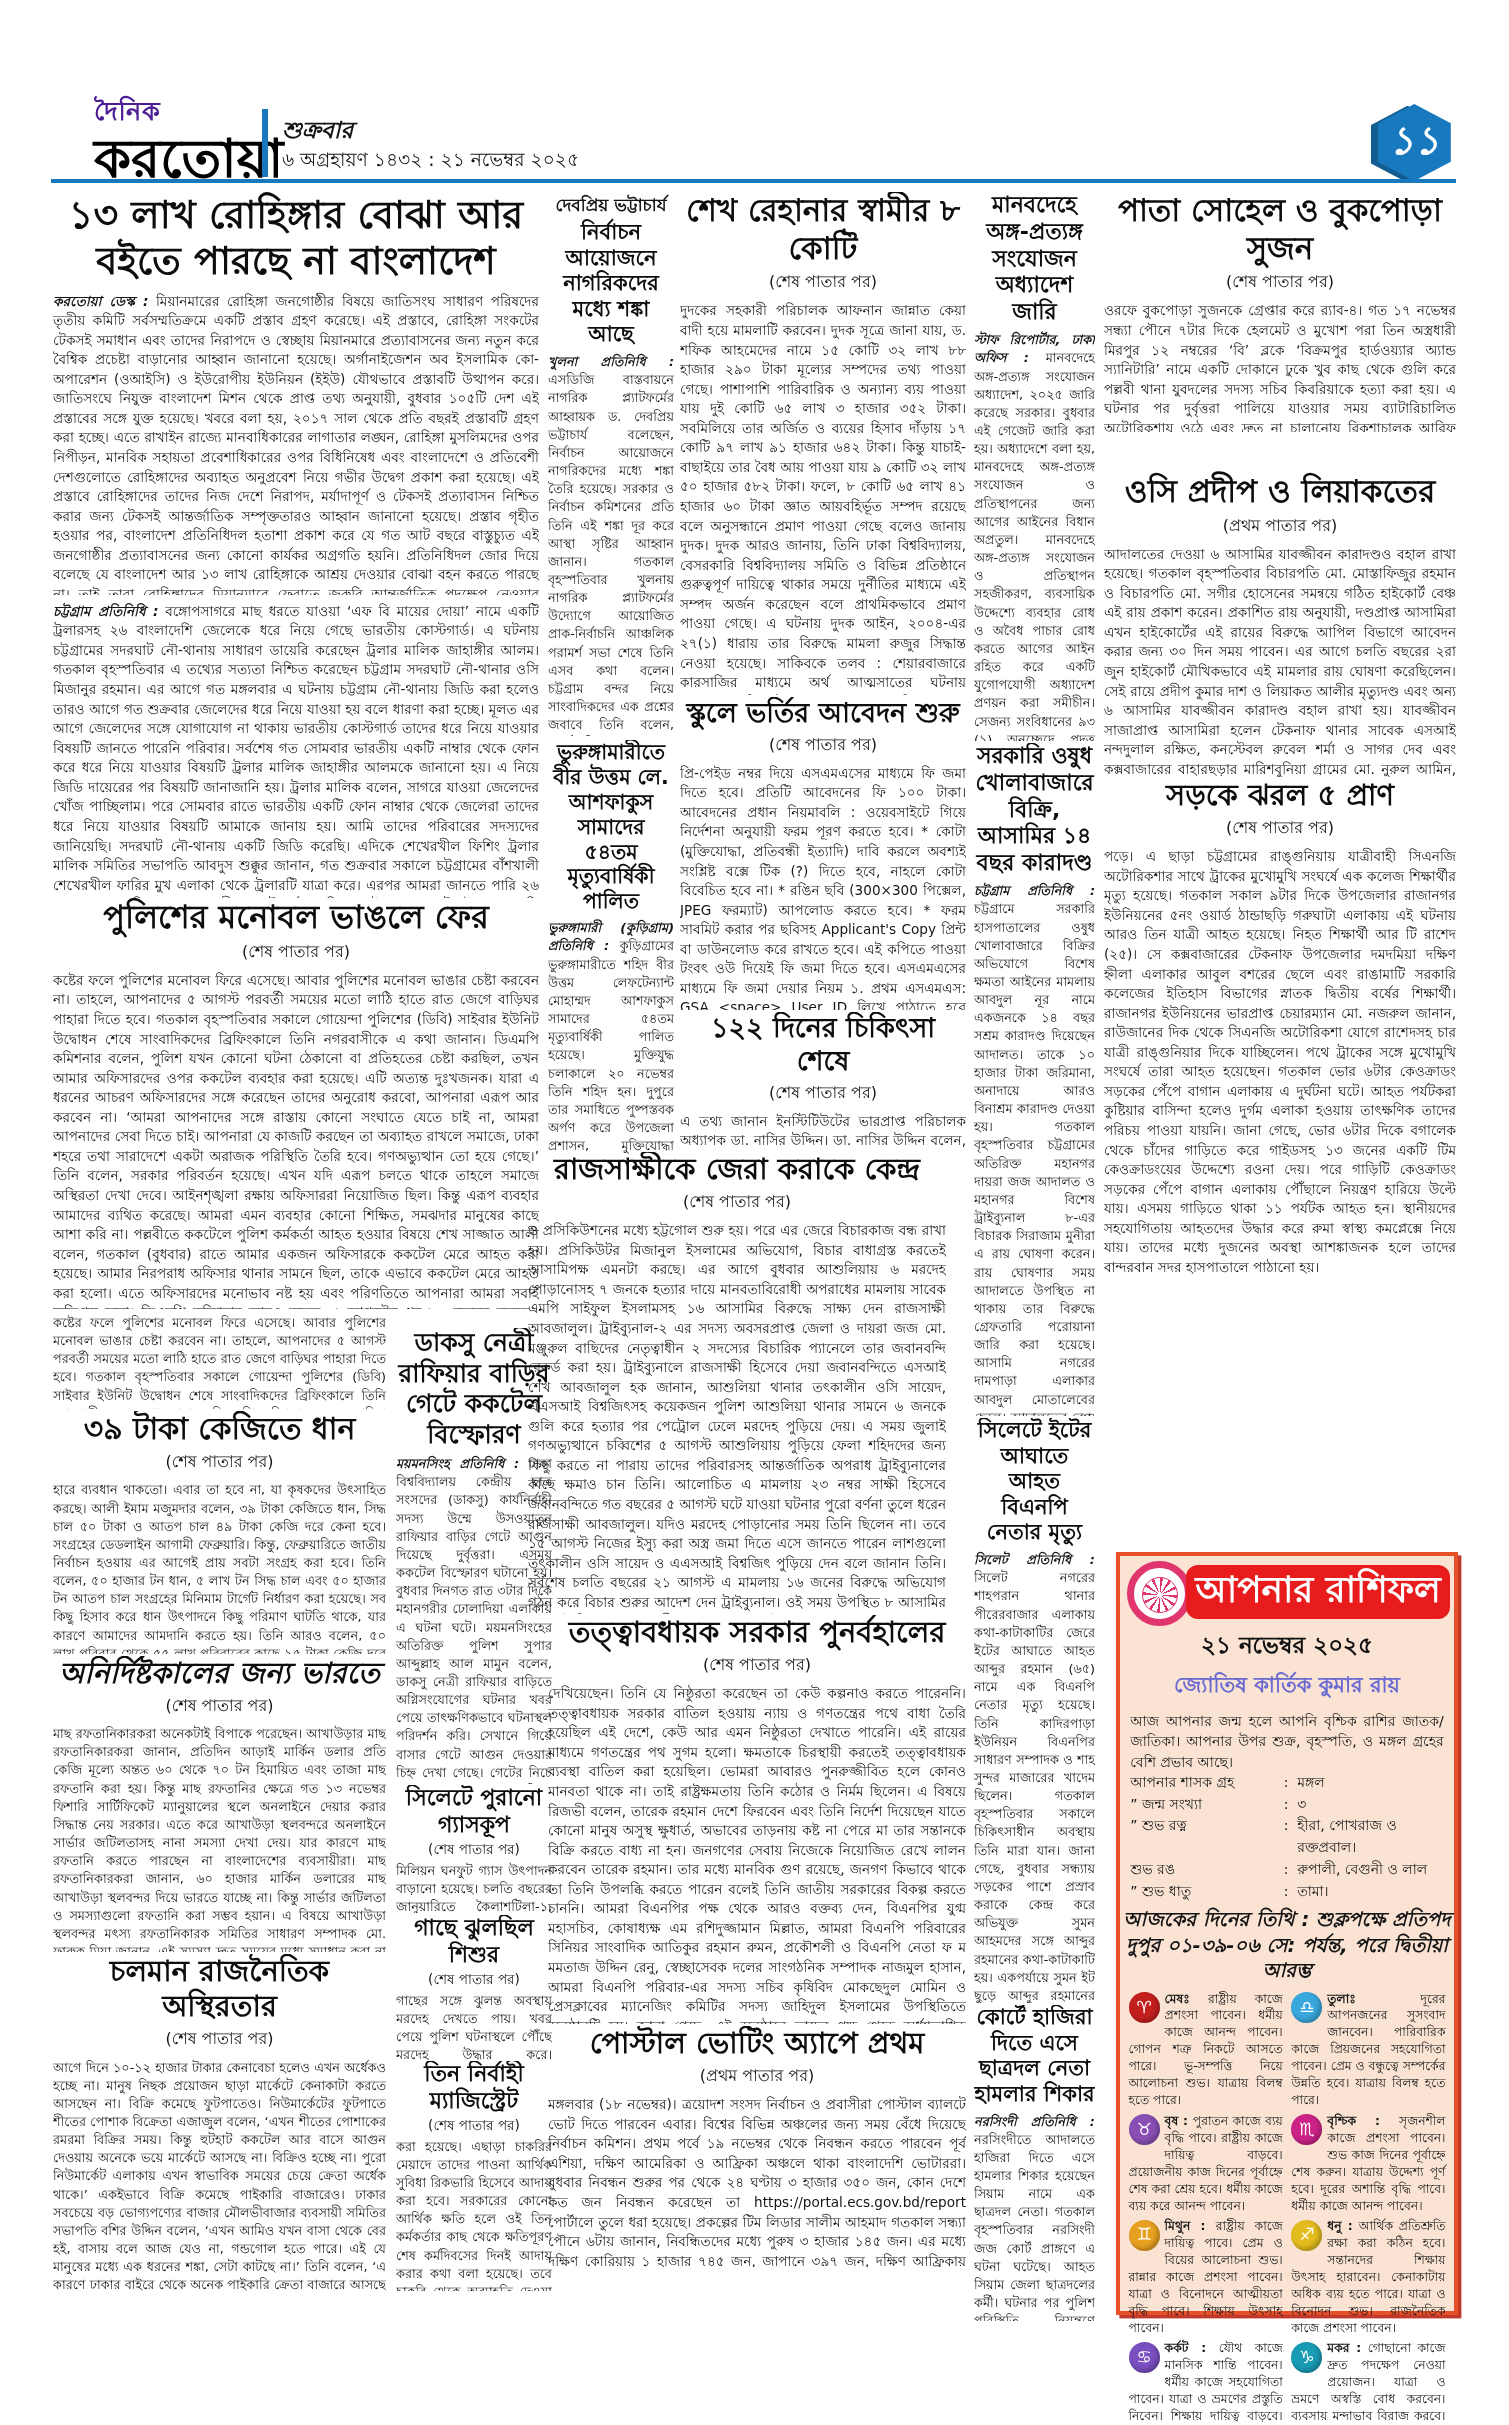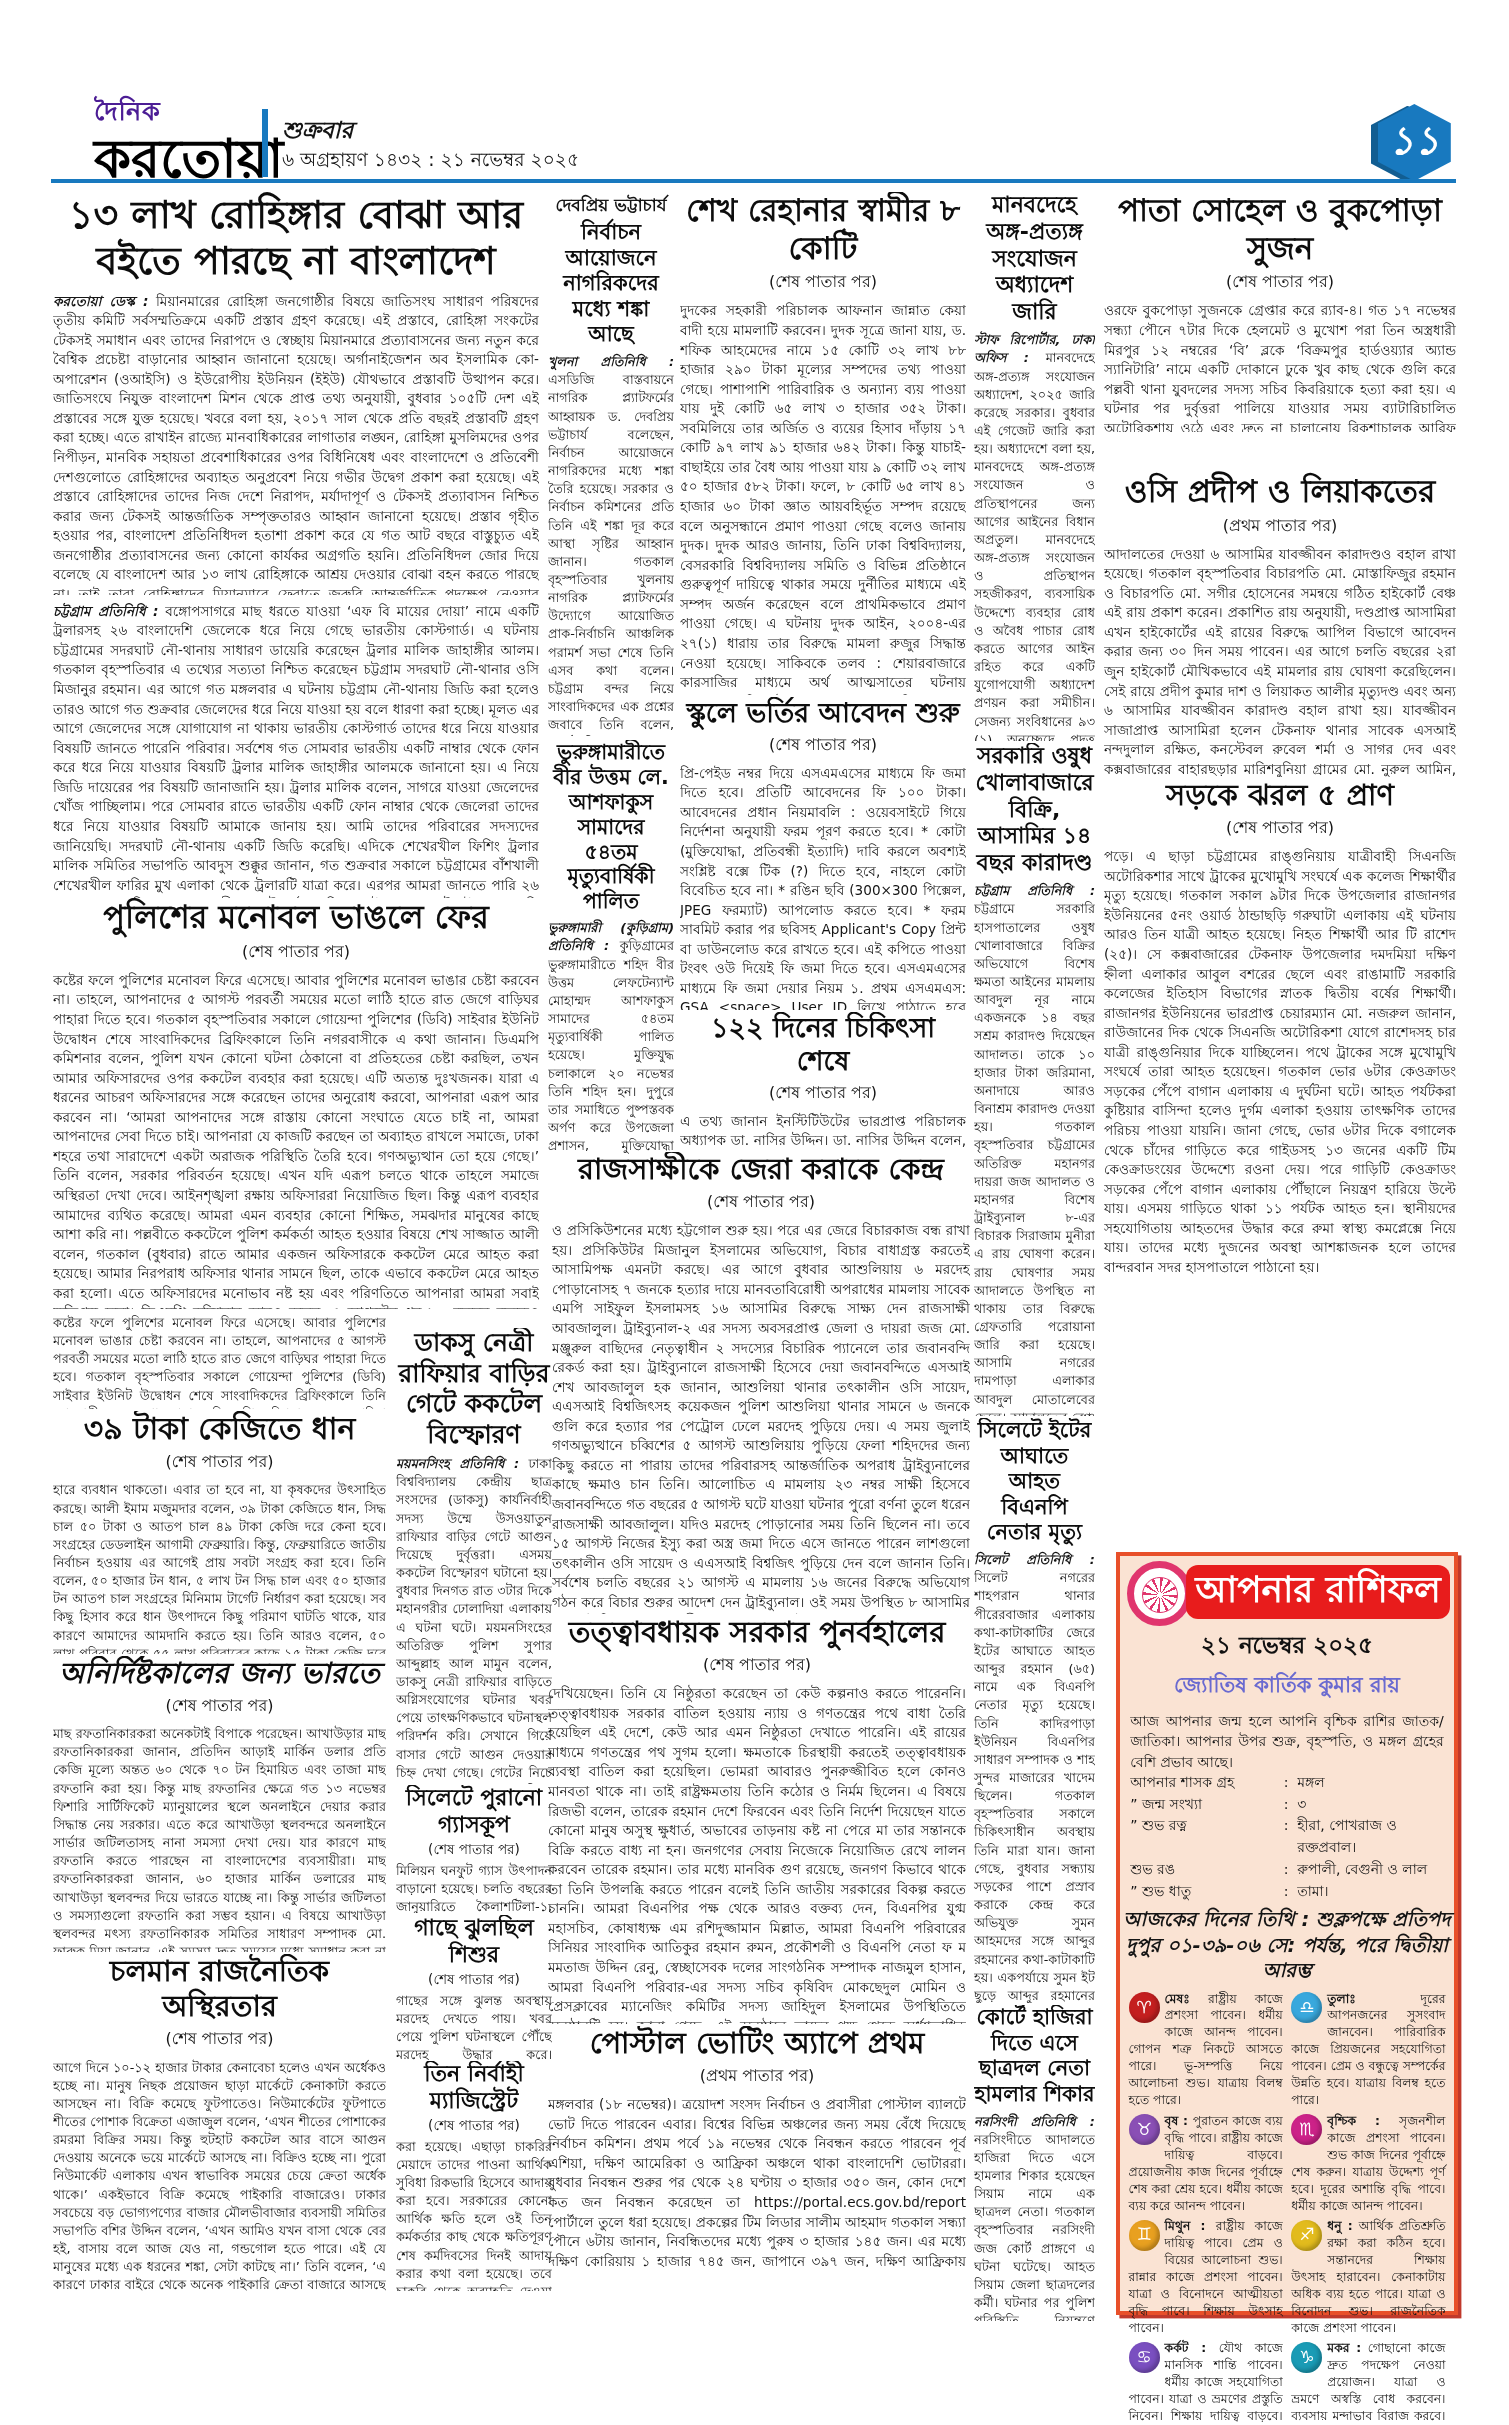--- a/index.html
+++ b/index.html
@@ -156,21 +156,21 @@
   <div class="cont">(শেষ পাতার পর)</div>
   <p class="body">প্রি-পেইড নম্বর দিয়ে এসএমএসের মাধ্যমে ফি জমা দিতে হবে। প্রতিটি আবেদনের ফি ১০০ টাকা। আবেদনের প্রধান নিয়মাবলি : ওয়েবসাইটে গিয়ে নির্দেশনা অনুযায়ী ফরম পূরণ করতে হবে। * কোটা (মুক্তিযোদ্ধা, প্রতিবন্ধী ইত্যাদি) দাবি করলে অবশ্যই সংশ্লিষ্ট বক্সে টিক (?) দিতে হবে, নাহলে কোটা বিবেচিত হবে না। * রঙিন ছবি (300×300 পিক্সেল, JPEG ফরম্যাট) আপলোড করতে হবে। * ফরম সাবমিট করার পর ছবিসহ Applicant's Copy প্রিন্ট বা ডাউনলোড করে রাখতে হবে। এই কপিতে পাওয়া টংবৎ ওউ দিয়েই ফি জমা দিতে হবে। এসএমএসের মাধ্যমে ফি জমা দেয়ার নিয়ম ১. প্রথম এসএমএস: GSA &lt;space&gt; User ID লিখে পাঠাতে হবে ১৬২২২ নম্বরে। উদাহরণ: GSA ABCDEF ? Send to 16222 ২. ফিরতি এসএমএসে নাম ও চঙঘ পাওয়া যাবে। ৩. দ্বিতীয় এসএমএস: GSA &lt;space&gt; YES &lt;space&gt; PIN লিখে ১৬২২২ নম্বরে পাঠাতে হবে। সতর্কতা : একই প্রতিষ্ঠানে একাধিকবার আবেদন করলে বা অসদুপায় প্রমাণিত হলে আবেদন বাতিল হবে। আবেদনপত্রে দেয়া তথ্যই পরবর্তী সব কার্যক্রমে ব্যবহৃত হবে, তাই সঠিকতা নিশ্চিত করতে হবে। ভর্তি সংক্রান্ত বিস্তারিত তথ্য ও স্কুলভিত্তিক আসন সংখ্যা সংশ্লিষ্ট বিদ্যালয়ের নোটিশ বোর্ড অথবা https://gsa.teletalk.com.bd ওয়েবসাইট থেকে জানা যাবে।</p>
 </div>
 
 <div class="blk" style="left:680px;top:1012px;width:286px;height:139px;">
   <div class="headline" style="font-size:27px;">১২২ দিনের চিকিৎসা শেষে</div>
   <div class="cont">(শেষ পাতার পর)</div>
   <p class="body">এ তথ্য জানান ইনস্টিটিউটের ভারপ্রাপ্ত পরিচালক অধ্যাপক ডা. নাসির উদ্দিন। ডা. নাসির উদ্দিন বলেন, আরিয়ানকে সুস্থ করে তুলতে চিকিৎসক, নার্স ও সাপোর্ট স্টাফসহ পুরো ইউনিট দিন-রাত পরিশ্রম করেছে। ভবিষ্যতে তার নিয়মিত ফলো-আপ চলবে এবং প্রয়োজনীয় সব চিকিৎসা সহায়তা ইনস্টিটিউট থেকে প্রদান করা হবে। তার দীর্ঘমেয়াদী পুনর্বাসনে সমাজের সামর্থ্যবান মানুষদের এগিয়ে আসা প্রয়োজন। চিকিৎসকরা জানান, ১২২ দিনে আরিয়ানের ৩৪টি অস্ত্রোপচার করতে হয়েছে। প্রায় ৪০ শতাংশ দগ্ধ হয়ে গত ২১ জুলাই হাসপাতালে ভর্তি হন তিনি। এর মধ্যে ৮ বার তাকে আইসিইউতে নিতে হয়, ৩ দিন ছিলেন লাইফ সাপোর্টে।</p>
 </div>
 
-<div class="blk" style="left:552px;top:1152px;width:418px;height:462px;">
+<div class="blk" style="left:528px;top:1152px;width:418px;height:462px;">
   <div class="headline" style="font-size:29px;">রাজসাক্ষীকে জেরা করাকে কেন্দ্র</div>
   <div class="cont">(শেষ পাতার পর)</div>
   <p class="body">ও প্রসিকিউশনের মধ্যে হট্টগোল শুরু হয়। পরে এর জেরে বিচারকাজ বন্ধ রাখা হয়। প্রসিকিউটর মিজানুল ইসলামের অভিযোগ, বিচার বাধাগ্রস্ত করতেই আসামিপক্ষ এমনটা করছে। এর আগে বুধবার আশুলিয়ায় ৬ মরদেহ পোড়ানোসহ ৭ জনকে হত্যার দায়ে মানবতাবিরোধী অপরাধের মামলায় সাবেক এমপি সাইফুল ইসলামসহ ১৬ আসামির বিরুদ্ধে সাক্ষ্য দেন রাজসাক্ষী আবজালুল। ট্রাইব্যুনাল-২ এর সদস্য অবসরপ্রাপ্ত জেলা ও দায়রা জজ মো. মঞ্জুরুল বাছিদের নেতৃত্বাধীন ২ সদস্যের বিচারিক প্যানেলে তার জবানবন্দি রেকর্ড করা হয়। ট্রাইব্যুনালে রাজসাক্ষী হিসেবে দেয়া জবানবন্দিতে এসআই শেখ আবজালুল হক জানান, আশুলিয়া থানার তৎকালীন ওসি সায়েদ, এএসআই বিশ্বজিৎসহ কয়েকজন পুলিশ আশুলিয়া থানার সামনে ৬ জনকে গুলি করে হত্যার পর পেট্রোল ঢেলে মরদেহ পুড়িয়ে দেয়। এ সময় জুলাই গণঅভ্যুত্থানে চব্বিশের ৫ আগস্ট আশুলিয়ায় পুড়িয়ে ফেলা শহিদদের জন্য কিছু করতে না পারায় তাদের পরিবারসহ আন্তর্জাতিক অপরাধ ট্রাইব্যুনালের কাছে ক্ষমাও চান তিনি। আলোচিত এ মামলায় ২৩ নম্বর সাক্ষী হিসেবে জবানবন্দিতে গত বছরের ৫ আগস্ট ঘটে যাওয়া ঘটনার পুরো বর্ণনা তুলে ধরেন রাজসাক্ষী আবজালুল। যদিও মরদেহ পোড়ানোর সময় তিনি ছিলেন না। তবে ১৫ আগস্ট নিজের ইস্যু করা অস্ত্র জমা দিতে এসে জানতে পারেন লাশগুলো তৎকালীন ওসি সায়েদ ও এএসআই বিশ্বজিৎ পুড়িয়ে দেন বলে জানান তিনি। সর্বশেষ চলতি বছরের ২১ আগস্ট এ মামলায় ১৬ জনের বিরুদ্ধে অভিযোগ গঠন করে বিচার শুরুর আদেশ দেন ট্রাইব্যুনাল। ওই সময় উপস্থিত ৮ আসামির ৭ জনই নিজেদের দোষ স্বীকার করেন এসআই শেখ আবজালুল হক। মামলার ব্যাপারে যা জানেন সব আদালতে বলতে চান। পরে তার দোষ স্বীকারের অংশটুকু রেকর্ড করা হয়। এবং লিখিত আবেদনের পরিপ্রেক্ষিতে রাজসাক্ষী হওয়ার অনুমতি পান তিনি। গত মঙ্গলবার তার সাক্ষ্যগ্রহণের দিন ধার্য ছিল। যদিও সেদিন আসামিদের ট্রাইব্যুনালে হাজির করা হয়নি। ১২ নভেম্বরও একই কারণে সাক্ষ্যগ্রহণ হয়নি। পরে বুধবার রাজসাক্ষী হিসেবে সাক্ষ্য দেন এসআই আবজালুল হক।</p>
 </div>
 
 <div class="blk" style="left:548px;top:1615px;width:418px;height:409px;">
   <div class="headline" style="font-size:29px;">তত্ত্বাবধায়ক সরকার পুনর্বহালের</div>
   <div class="cont">(শেষ পাতার পর)</div>
   <p class="body">দেখিয়েছেন। তিনি যে নিষ্ঠুরতা করেছেন তা কেউ কল্পনাও করতে পারেননি। তত্ত্বাবধায়ক সরকার বাতিল হওয়ায় ন্যায় ও গণতন্ত্রের পথে বাধা তৈরি হয়েছিল এই দেশে, কেউ আর এমন নিষ্ঠুরতা দেখাতে পারেনি। এই রায়ের মাধ্যমে গণতন্ত্রের পথ সুগম হলো। ক্ষমতাকে চিরস্থায়ী করতেই তত্ত্বাবধায়ক ব্যবস্থা বাতিল করা হয়েছিল। ভোমরা আবারও পুনরুজ্জীবিত হলে কোনও মানবতা থাকে না। তাই রাষ্ট্রক্ষমতায় তিনি কঠোর ও নির্মম ছিলেন। এ বিষয়ে রিজভী বলেন, তারেক রহমান দেশে ফিরবেন এবং তিনি নির্দেশ দিয়েছেন যাতে কোনো মানুষ অসুস্থ ক্ষুধার্ত, অভাবের তাড়নায় কষ্ট না পেরে মা তার সন্তানকে বিক্রি করতে বাধ্য না হন। জনগণের সেবায় নিজেকে নিয়োজিত রেখে লালন করবেন তারেক রহমান। তার মধ্যে মানবিক গুণ রয়েছে, জনগণ কিভাবে থাকে তা তিনি উপলব্ধি করতে পারেন বলেই তিনি জাতীয় সরকারের বিকল্প করতে চাননি। আমরা বিএনপির পক্ষ থেকে আরও বক্তব্য দেন, বিএনপির যুগ্ম মহাসচিব, কোষাধ্যক্ষ এম রশিদুজ্জামান মিল্লাত, আমরা বিএনপি পরিবারের সিনিয়র সাংবাদিক আতিকুর রহমান রুমন, প্রকৌশলী ও বিএনপি নেতা ফ ম মমতাজ উদ্দিন রেনু, স্বেচ্ছাসেবক দলের সাংগঠনিক সম্পাদক নাজমুল হাসান, আমরা বিএনপি পরিবার-এর সদস্য সচিব কৃষিবিদ মোকছেদুল মোমিন ও প্রেসক্লাবের ম্যানেজিং কমিটির সদস্য জাহিদুল ইসলামের উপস্থিতিতে অনুষ্ঠানটি হয়। জানা গেছে, এই অনুষ্ঠানে তাদের পক্ষ থেকে অর্ধশতাধিক অসহায় পরিবারকে আর্থিক সহায়তা দেওয়া হয়।</p>
 </div>

